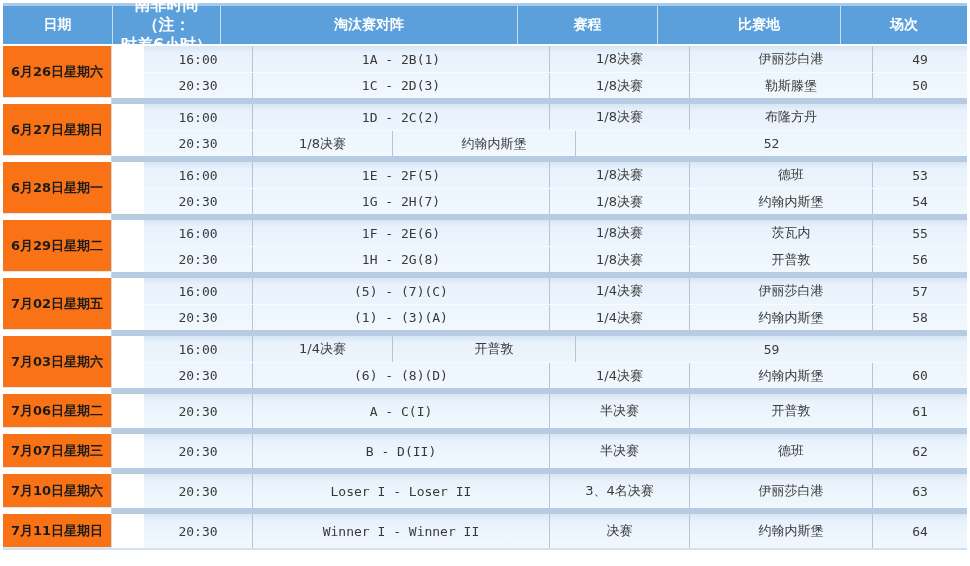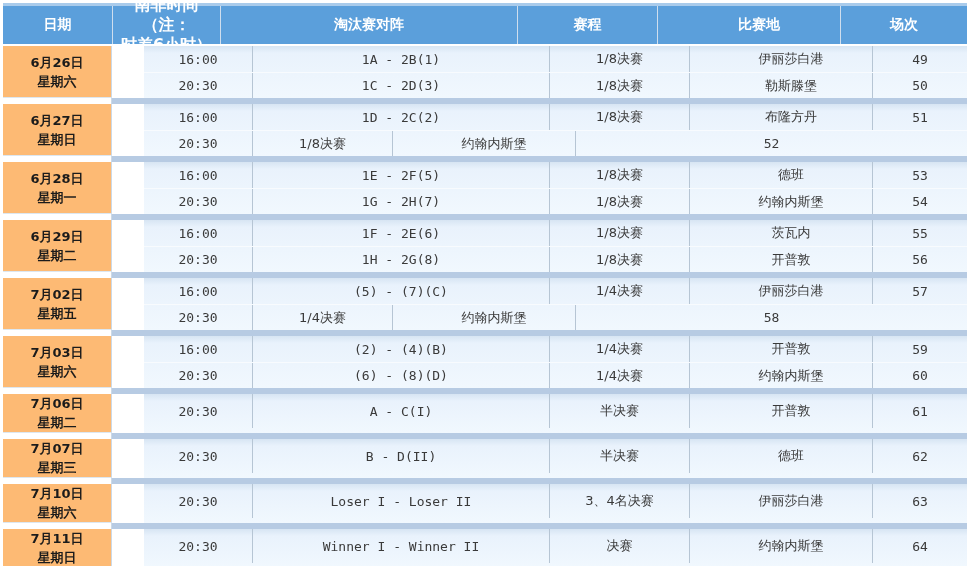--- a/index.html
+++ b/index.html
@@ -31,24 +31,24 @@
   .c-stage { flex: 0 0 140px; width: 140px; justify-content: center; }
   .c-venue { flex: 0 0 183px; width: 183px; padding-left: 20px; }
   .c-no    { flex: 1 1 auto; }
 
   .tbody { margin-top: 2px; border-bottom: 2px solid #d3e1f0; }
 
   
   .group { display: flex; }
   .date-cell {
     flex: 0 0 109px; width: 109px;
-    background: #fdba74;
+    background: #f97316;
     border-right: 1px solid #ccd9e6;
     border-bottom: 1px solid #dde7f0;
-    display: flex; flex-direction: column; align-items: center; justify-content: center;
+    display: flex; flex-direction: row; align-items: center; justify-content: center;
     color: #1b1b1b; font-weight: bold; font-size: 13px; line-height: 19px;
   }
   .rows {
     flex: 1 1 auto; display: flex; flex-direction: column;
     background: linear-gradient(180deg, #d7e5f3 0px, #e9f2fc 7px, #f1f8fe 100%);
     margin-left: 32px;
   }
   .row { display: flex; height: 26px; }
   .row:only-child { height: 34px; }
   .row + .row { border-top: 1px solid #f8fbfe; }
@@ -130,21 +130,20 @@
           <div class="date-line">6月27日</div>
           <div class="date-line">星期日</div>
         </div>
         <div class="rows">
 
             <div class="row">
               <div class="cell c-time">16:00</div>
               <div class="cell c-match">1D - 2C(2)</div>
               <div class="cell c-stage">1/8决赛</div>
               <div class="cell c-venue">布隆方丹</div>
-              <div class="cell c-no">51</div>
             </div>
 
             <div class="row">
               <div class="cell c-time">20:30</div>
               <div class="cell c-stage">1/8决赛</div>
               <div class="cell c-venue">约翰内斯堡</div>
               <div class="cell c-no">52</div>
             </div>
 
         </div>
@@ -224,20 +223,21 @@
             <div class="row">
               <div class="cell c-time">16:00</div>
               <div class="cell c-match">(5) - (7)(C)</div>
               <div class="cell c-stage">1/4决赛</div>
               <div class="cell c-venue">伊丽莎白港</div>
               <div class="cell c-no">57</div>
             </div>
 
             <div class="row">
               <div class="cell c-time">20:30</div>
+              <div class="cell c-match">(1) - (3)(A)</div>
               <div class="cell c-stage">1/4决赛</div>
               <div class="cell c-venue">约翰内斯堡</div>
               <div class="cell c-no">58</div>
             </div>
 
         </div>
       </div>
       <div class="band">
         <div class="band-left"></div>
         <div class="band-fill"></div>
@@ -245,21 +245,20 @@
 
       <div class="group">
         <div class="date-cell">
           <div class="date-line">7月03日</div>
           <div class="date-line">星期六</div>
         </div>
         <div class="rows">
 
             <div class="row">
               <div class="cell c-time">16:00</div>
-              <div class="cell c-match">(2) - (4)(B)</div>
               <div class="cell c-stage">1/4决赛</div>
               <div class="cell c-venue">开普敦</div>
               <div class="cell c-no">59</div>
             </div>
 
             <div class="row">
               <div class="cell c-time">20:30</div>
               <div class="cell c-match">(6) - (8)(D)</div>
               <div class="cell c-stage">1/4决赛</div>
               <div class="cell c-venue">约翰内斯堡</div>

